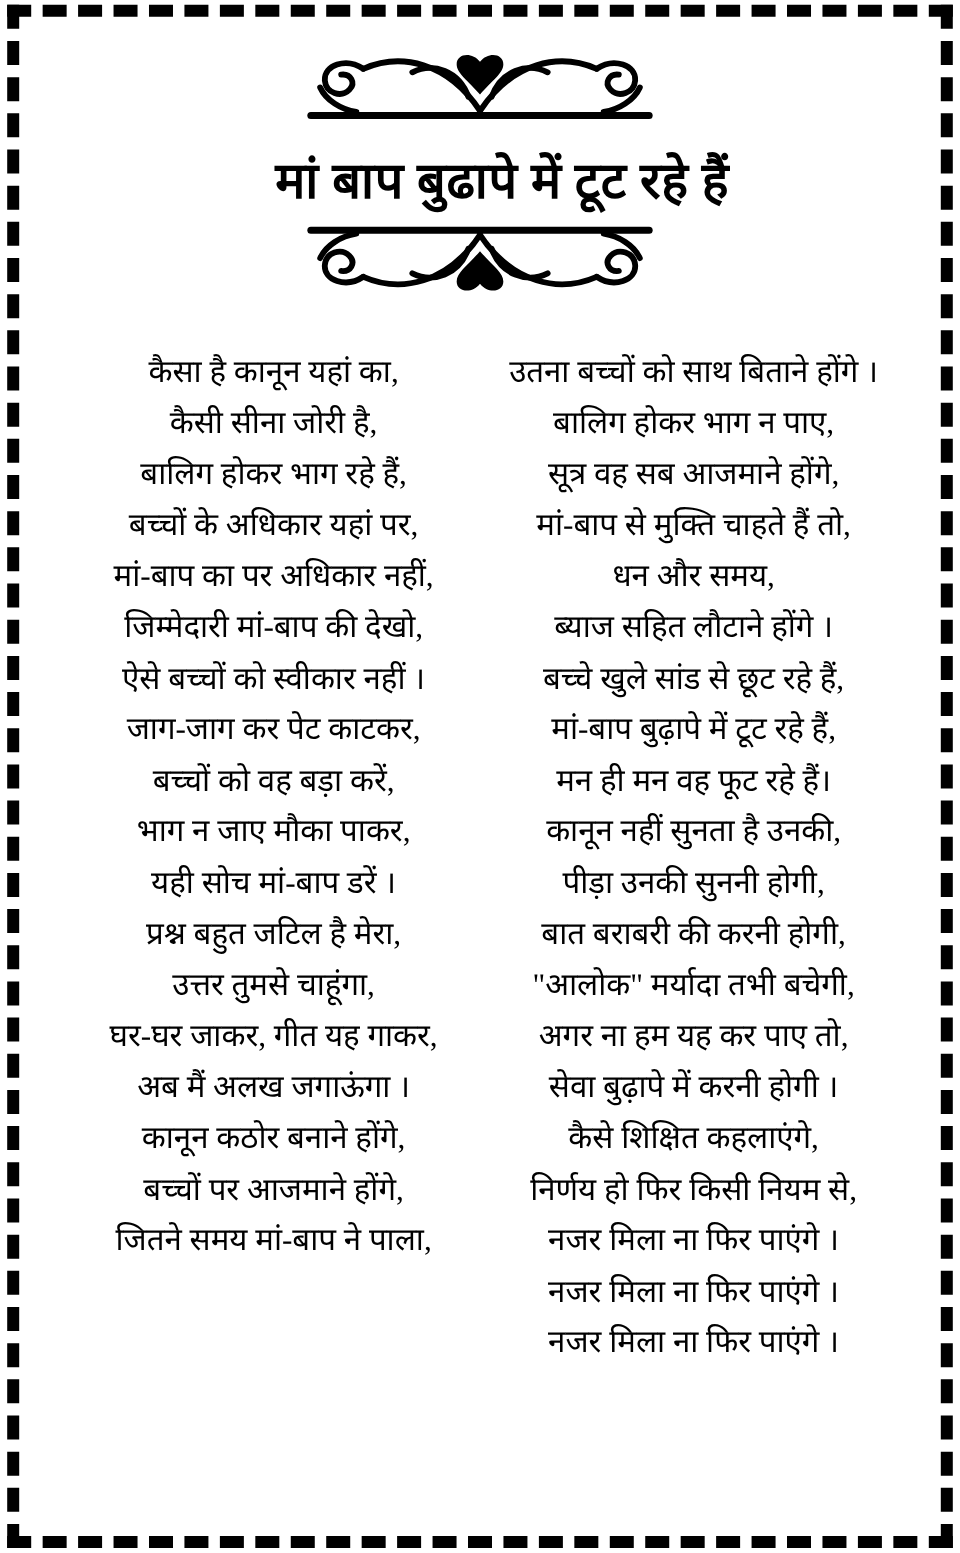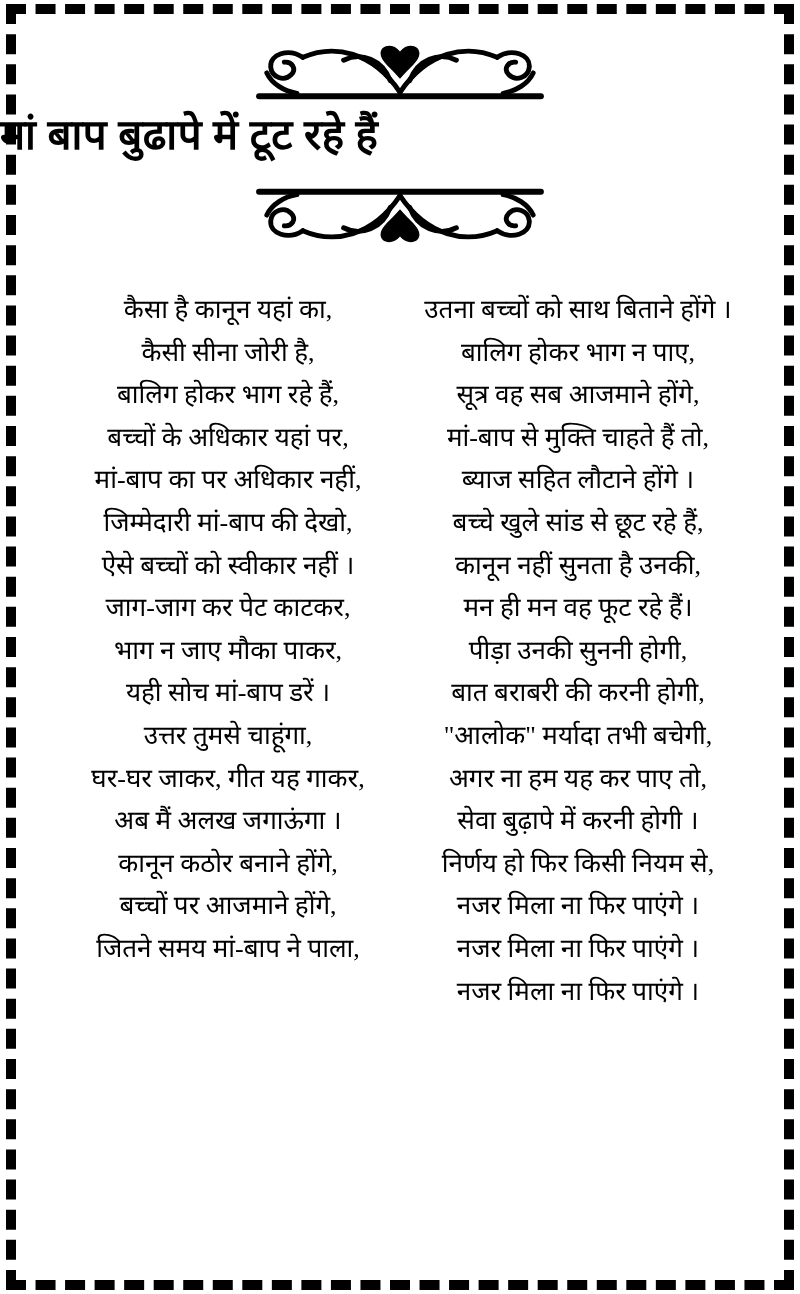--- a/index.html
+++ b/index.html
@@ -20,24 +20,26 @@
   .flourish{
     position:absolute;
     left:50%;
     transform:translateX(-50%);
   }
   .flourish-top{top:34px;}
   .flourish-bottom{top:184px;transform:translateX(-50%) scaleY(-1);}
   .page-title{
     position:absolute;
     top:104px;left:0;right:0;
-    margin:0;
+    margin:16px;
+    text-align:center;
     font-size:42px;
     font-weight:700;
     letter-spacing:0.5px;
+    padding-left:37px;
   }
   .poem-col{
     position:absolute;
     top:289px;
     font-weight:400;
     font-size:26px;
   }
   .poem-col .line{
     margin:0;
     text-align:center;
@@ -88,43 +90,48 @@
 
   <div class="poem-col col-left">
       <p class="line">कैसा है कानून यहां का,</p>
       <p class="line">कैसी सीना जोरी है,</p>
       <p class="line">बालिग होकर भाग रहे हैं,</p>
       <p class="line">बच्चों के अधिकार यहां पर,</p>
       <p class="line">मां-बाप का पर अधिकार नहीं,</p>
       <p class="line">जिम्मेदारी मां-बाप की देखो,</p>
       <p class="line">ऐसे बच्चों को स्वीकार नहीं ।</p>
       <p class="line">जाग-जाग कर पेट काटकर,</p>
+      <p class="line">बच्चों को वह बड़ा करें,</p>
       <p class="line">भाग न जाए मौका पाकर,</p>
       <p class="line">यही सोच मां-बाप डरें ।</p>
+      <p class="line">प्रश्न बहुत जटिल है मेरा,</p>
       <p class="line">उत्तर तुमसे चाहूंगा,</p>
       <p class="line">घर-घर जाकर, गीत यह गाकर,</p>
       <p class="line">अब मैं अलख जगाऊंगा ।</p>
       <p class="line">कानून कठोर बनाने होंगे,</p>
       <p class="line">बच्चों पर आजमाने होंगे,</p>
       <p class="line">जितने समय मां-बाप ने पाला,</p>
     </div>
 
   <div class="poem-col col-right">
       <p class="line">उतना बच्चों को साथ बिताने होंगे ।</p>
       <p class="line">बालिग होकर भाग न पाए,</p>
       <p class="line">सूत्र वह सब आजमाने होंगे,</p>
       <p class="line">मां-बाप से मुक्ति चाहते हैं तो,</p>
+      <p class="line">धन और समय,</p>
       <p class="line">ब्याज सहित लौटाने होंगे ।</p>
       <p class="line">बच्चे खुले सांड से छूट रहे हैं,</p>
+      <p class="line">मां-बाप बुढ़ापे में टूट रहे हैं,</p>
+      <p class="line">मन ही मन वह फूट रहे हैं।</p>
       <p class="line">कानून नहीं सुनता है उनकी,</p>
-      <p class="line">मन ही मन वह फूट रहे हैं।</p>
       <p class="line">पीड़ा उनकी सुननी होगी,</p>
       <p class="line">बात बराबरी की करनी होगी,</p>
       <p class="line">"आलोक" मर्यादा तभी बचेगी,</p>
       <p class="line">अगर ना हम यह कर पाए तो,</p>
       <p class="line">सेवा बुढ़ापे में करनी होगी ।</p>
+      <p class="line">कैसे शिक्षित कहलाएंगे,</p>
       <p class="line">निर्णय हो फिर किसी नियम से,</p>
       <p class="line">नजर मिला ना फिर पाएंगे ।</p>
       <p class="line">नजर मिला ना फिर पाएंगे ।</p>
       <p class="line">नजर मिला ना फिर पाएंगे ।</p>
     </div>
 
 </div>
 
 </body></html>

